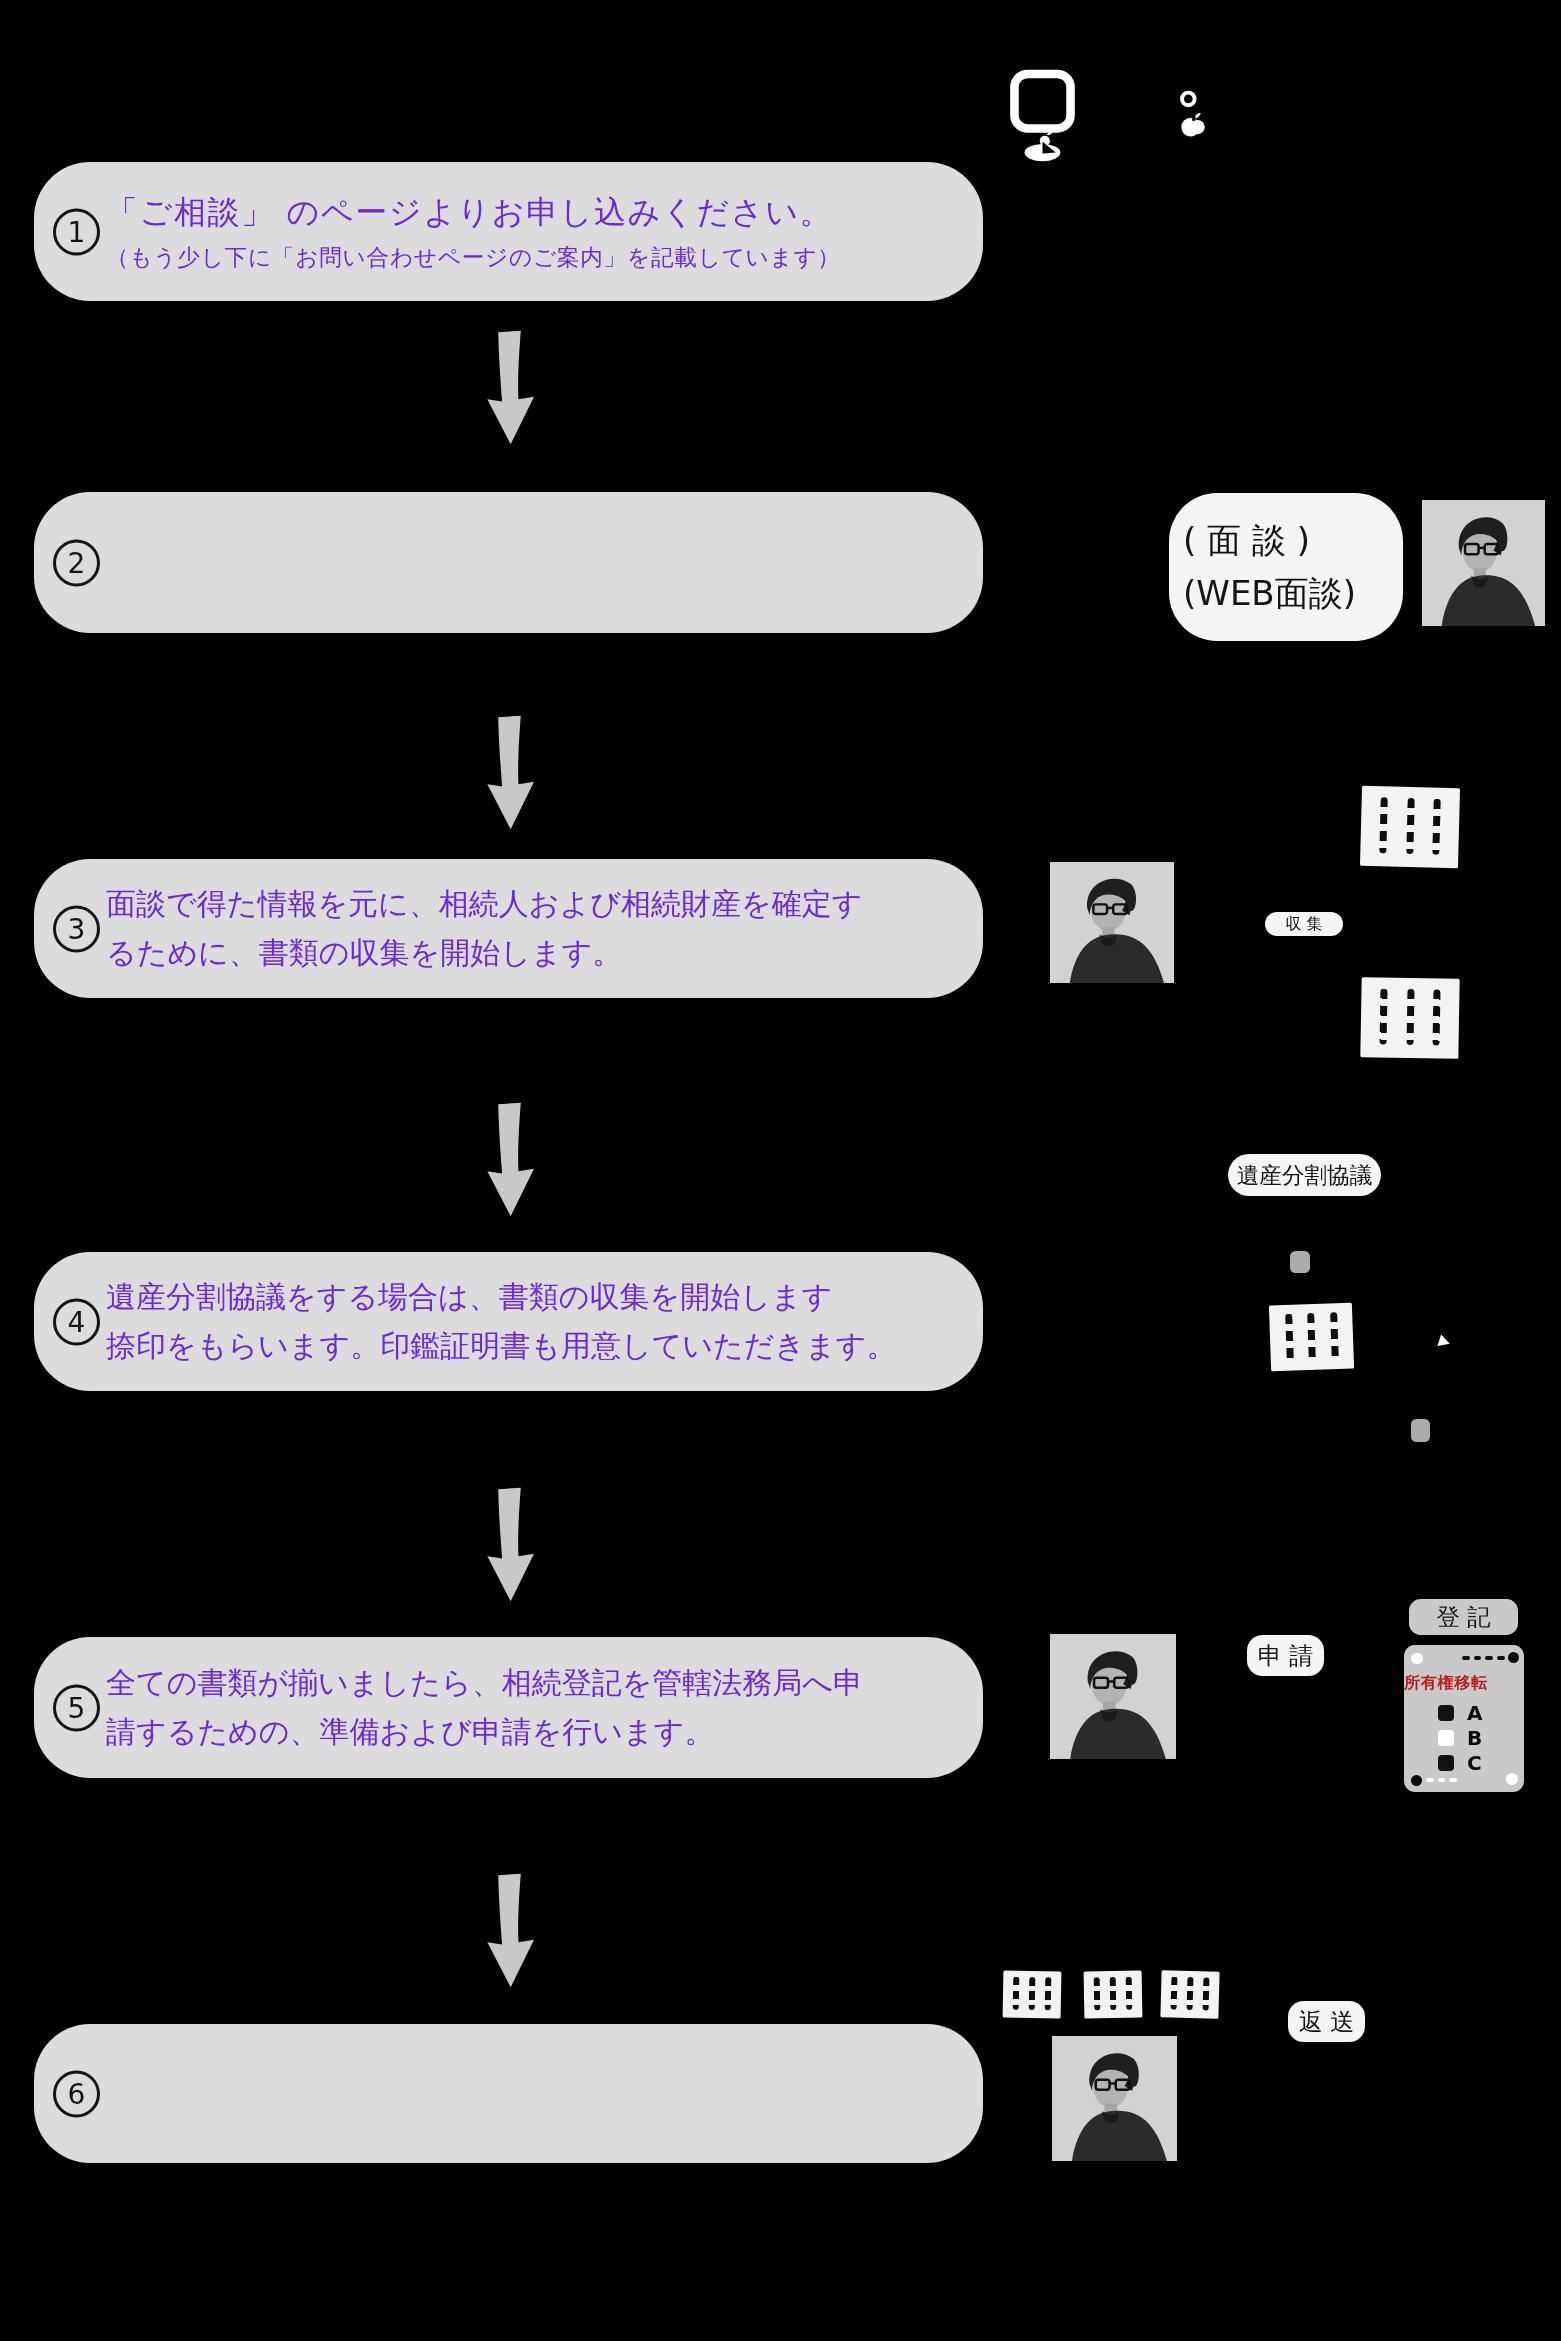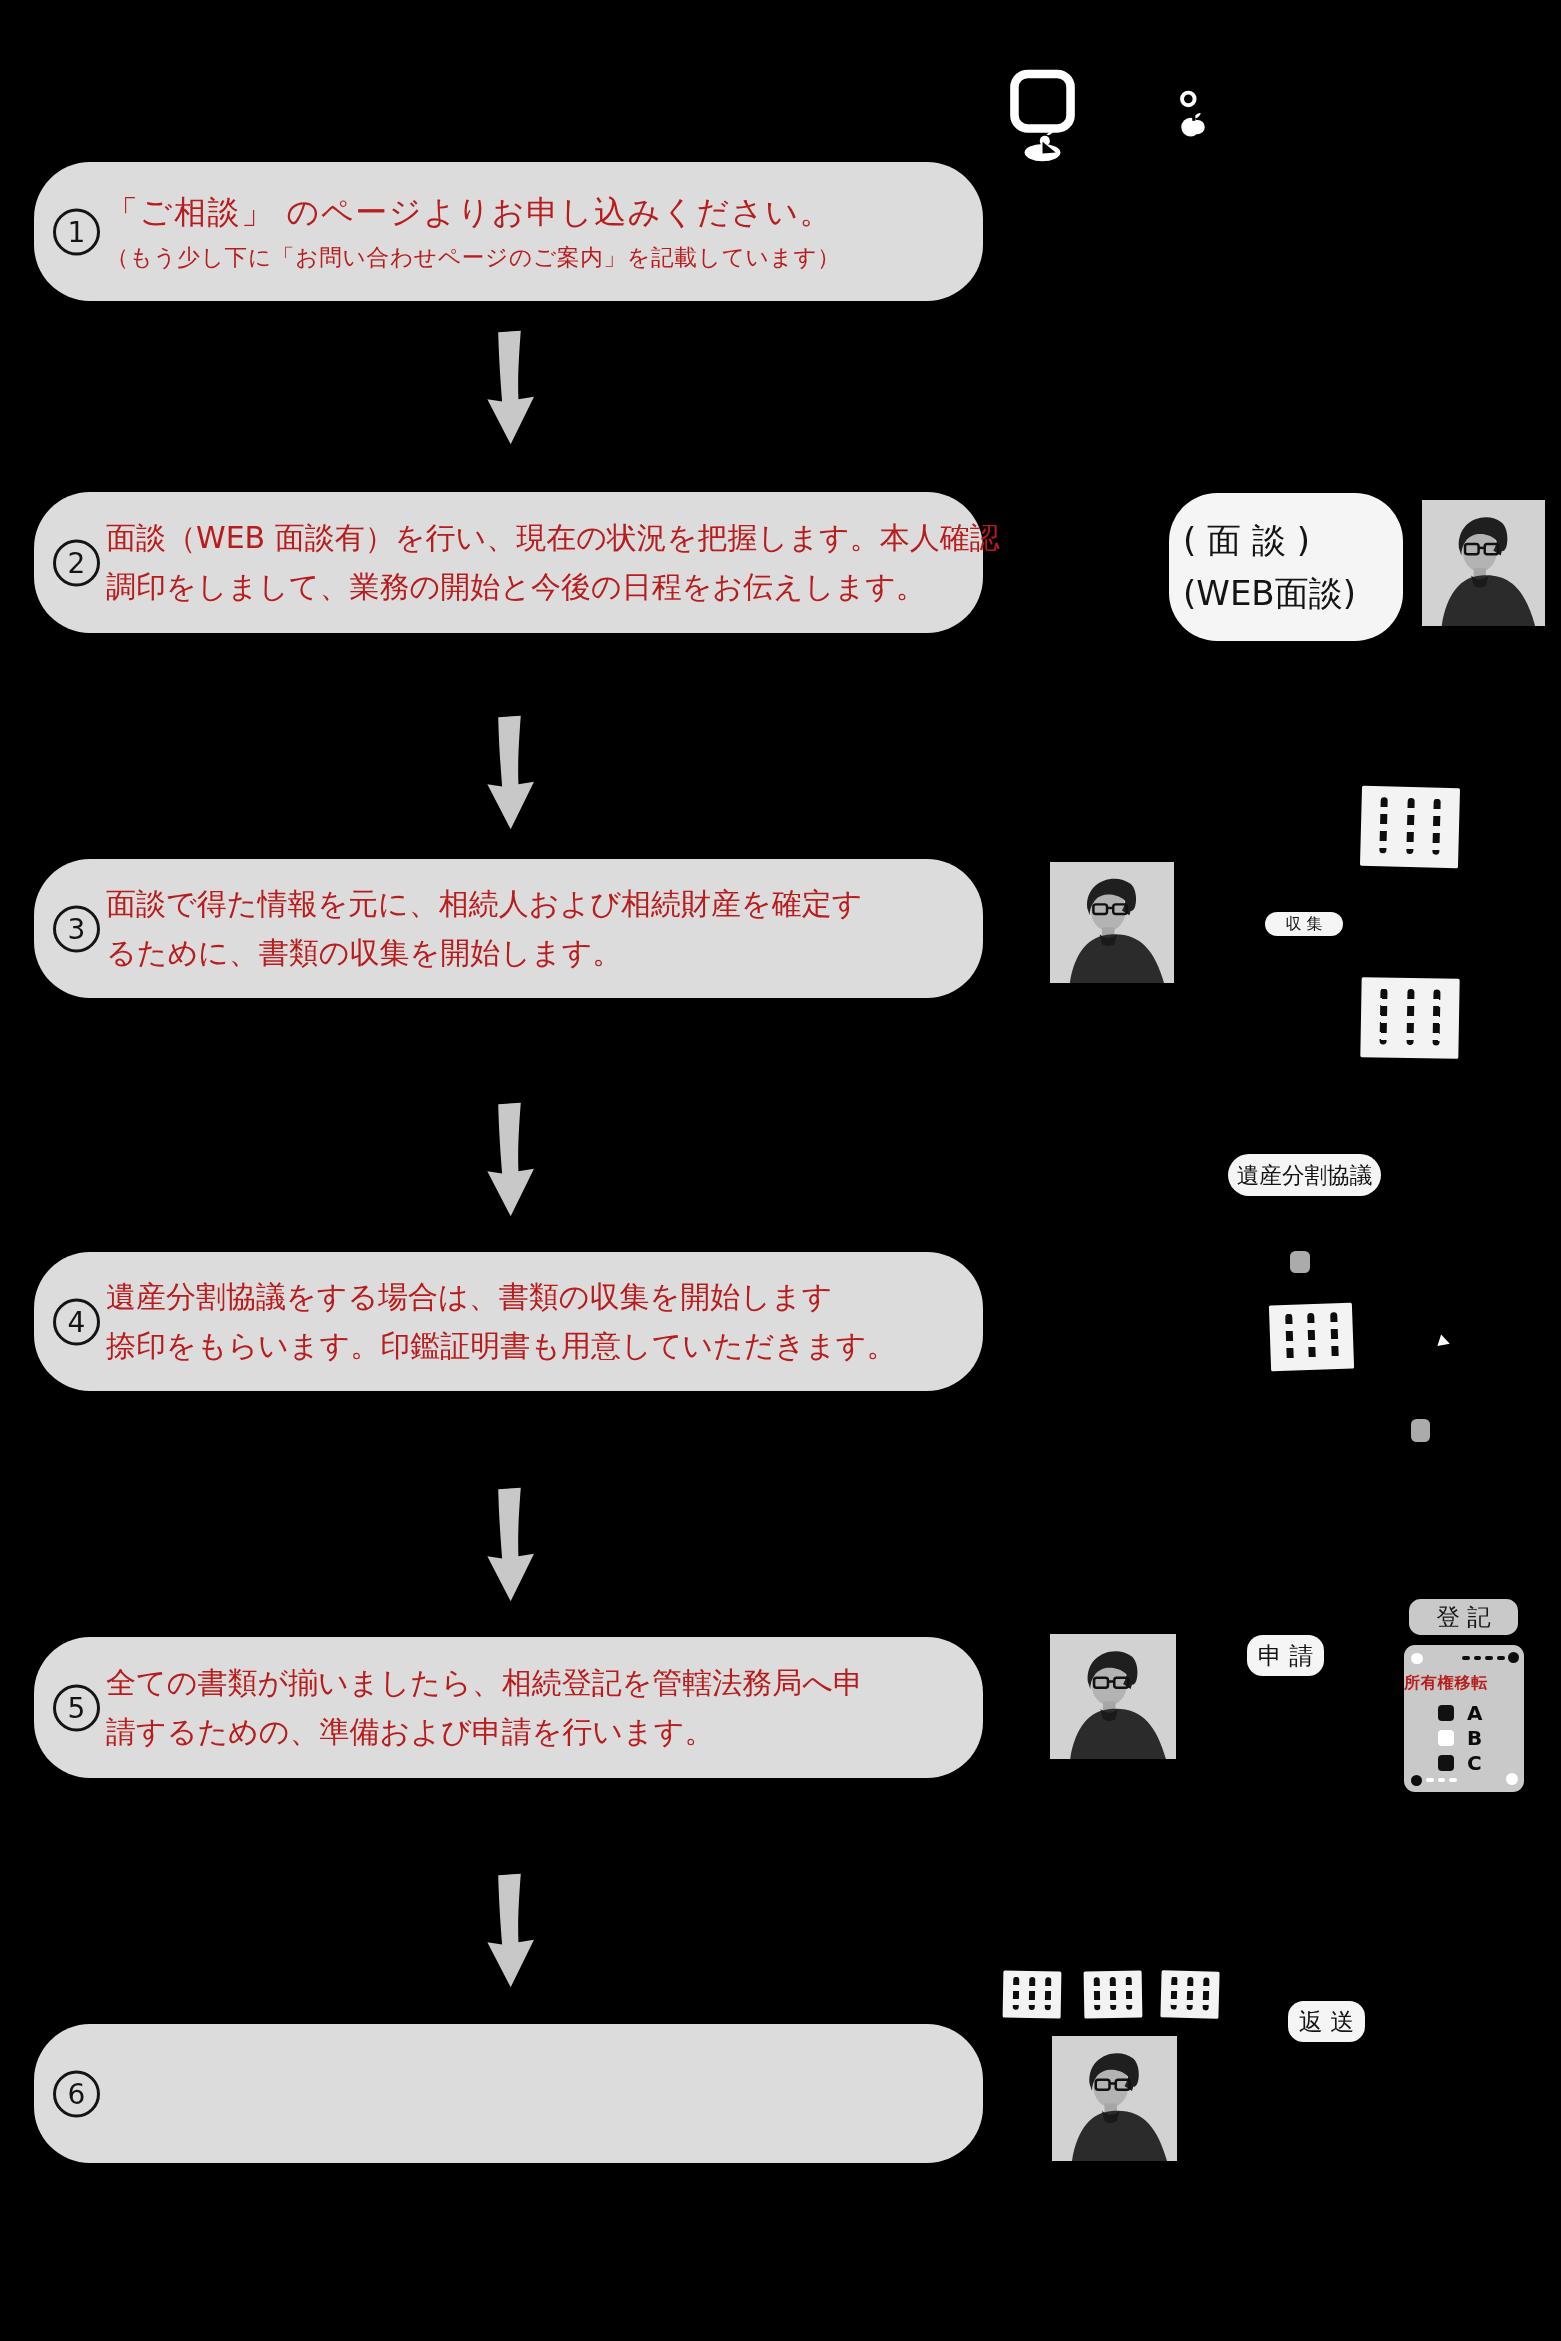--- a/index.html
+++ b/index.html
@@ -12,21 +12,21 @@
     position:absolute;left:34px;width:949px;height:139px;background:#dcdcdc;
     border-radius:56px;display:flex;align-items:center;
   }
   .step-num{
     position:absolute;left:19px;top:50%;transform:translateY(-50%);
     width:41px;height:41px;border:3.1px solid #141414;border-radius:50%;
     display:flex;align-items:center;justify-content:center;
     font-size:28px;font-weight:500;color:#141414;
   }
   .step-text{margin-left:72px;margin-right:19px;display:flex;flex-direction:column;justify-content:center;}
-  .step-text .l1,.step-text .l2{font-size:30px;line-height:1.62;white-space:nowrap;color:#b91c1c;}
+  .step-text .l1,.step-text .l2{font-size:30px;line-height:1.62;white-space:nowrap;color:#6d28d9;}
   #box1 .l1{font-size:32px;letter-spacing:1.6px;}
   #box1 .l2{font-size:22.6px;letter-spacing:0.8px;}
   
   .arrow{position:absolute;left:478px;width:70px;height:117px;}
   
   .bubble{
     position:absolute;background:#f5f5f5;color:#141414;display:flex;
     align-items:center;justify-content:center;white-space:nowrap;
   }
   #interview-bubble{left:1169px;top:493px;width:234px;height:148px;border-radius:48px;
@@ -118,24 +118,20 @@
       <span class="l2">（もう少し下に「お問い合わせページのご案内」を記載しています）</span>
     </div>
   </div>
 
   <svg class="arrow" style="top:329px" viewBox="0 0 90 150">
     <path d="M26,4 L55,2 C52,42 51,66 52,90 L72,87 L42,148 L12,90 L31,93 C29,66 27,42 26,4 Z" fill="#c8c8c8"></path>
   </svg>
 
   <div class="step-box" id="box2" style="top:492px;height:141px">
     <span class="step-num">2</span>
-    <div class="step-text">
-      <span class="l1">面談（WEB 面談有）を行い、現在の状況を把握します。本人確認</span>
-      <span class="l2">調印をしまして、業務の開始と今後の日程をお伝えします。</span>
-    </div>
   </div>
   <div class="bubble" id="interview-bubble">
     <span class="bl">( 面 談 )</span>
     <span class="bl">(WEB面談)</span>
   </div>
   <div class="photo" id="photo2">
     <svg viewBox="0 0 100 100" preserveAspectRatio="none">
       <rect width="100" height="100" fill="#d2d2d2"></rect>
       <ellipse cx="47" cy="40" rx="14" ry="17" fill="#b3b3b3"></ellipse>
       <path d="M30,38 C28,16 52,8 65,18 C72,24 70,44 64,40 C64,28 44,22 36,32 C33,36 32,40 32,44 Z" fill="#1f1f1f"></path>

